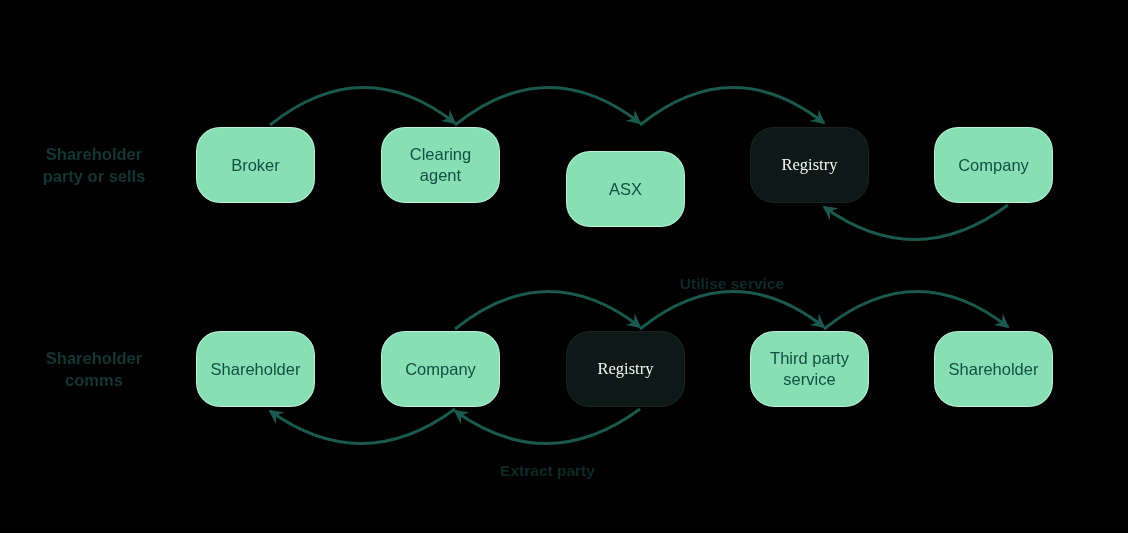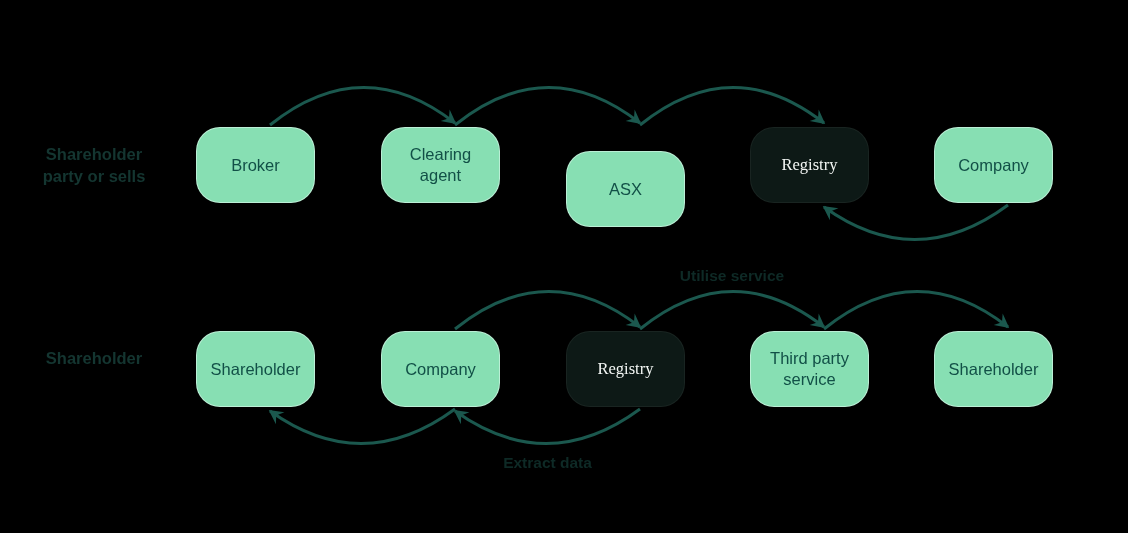--- a/index.html
+++ b/index.html
@@ -39,20 +39,21 @@
     font-size:16.5px;line-height:1.35;
   }
   .row-label span{display:block;}
   .edge-label{
     position:absolute;
     transform:translate(-50%,-50%);
     color:var(--edge-label);
     font-weight:bold;
     font-size:15.5px;
     white-space:nowrap;
+    margin-top:8px;
   }
   .edge-path{fill:none;stroke:var(--arrow);stroke-width:3;}
   .arrowhead{fill:var(--arrow);}
 </style>
 </head>
 <body>
 
 <div id="stage" style="--bg: #000000; --node-fill: #87DFB3; --node-text: #125047; --dark-fill: #0D1916; --dark-text: #F4F7F5; --arrow: #1B584E; --row-label: #143631; --edge-label: #0E2A26;">
     <div class="row-label" style="left: 19px; top: 143px;">
       <span>Shareholder</span>
@@ -68,20 +69,21 @@
       <span>ASX</span>
     </div>
     <div class="node dark" style="left: 750px; top: 127px;">
       <span>Registry</span>
     </div>
     <div class="node" style="left: 934px; top: 127px;">
       <span>Company</span>
     </div>
     <div class="row-label" style="left: 19px; top: 347px;">
       <span>Shareholder</span>
+      <span>comms</span>
     </div>
     <div class="node" style="left: 196px; top: 331px;">
       <span>Shareholder</span>
     </div>
     <div class="node" style="left: 381px; top: 331px;">
       <span>Company</span>
     </div>
     <div class="node dark" style="left: 566px; top: 331px;">
       <span>Registry</span>
     </div>
@@ -101,14 +103,14 @@
       <path class="edge-path" d="M 455 125 Q 547.5 51 640 123" marker-end="url(#ah)"></path>
       <path class="edge-path" d="M 640 125 Q 732 51 824 123" marker-end="url(#ah)"></path>
       <path class="edge-path" d="M 1008 205 Q 916 273 824 207" marker-end="url(#ah)"></path>
       <path class="edge-path" d="M 455 329 Q 547.5 255 640 327" marker-end="url(#ah)"></path>
       <path class="edge-path" d="M 640 329 Q 732 255 824 327" marker-end="url(#ah)"></path>
       <path class="edge-path" d="M 824 329 Q 916 255 1008 327" marker-end="url(#ah)"></path>
       <path class="edge-path" d="M 640 409 Q 547.5 477 455 411" marker-end="url(#ah)"></path>
       <path class="edge-path" d="M 455 409 Q 362.5 477 270 411" marker-end="url(#ah)"></path>
     </svg>
     <div class="edge-label" style="left: 732px; top: 276px;">Utilise service</div>
-    <div class="edge-label" style="left: 547.5px; top: 463px;">Extract data</div>
+    <div class="edge-label" style="left: 547.5px; top: 463px;">Extract party</div>
   </div>
 
 </body></html>

